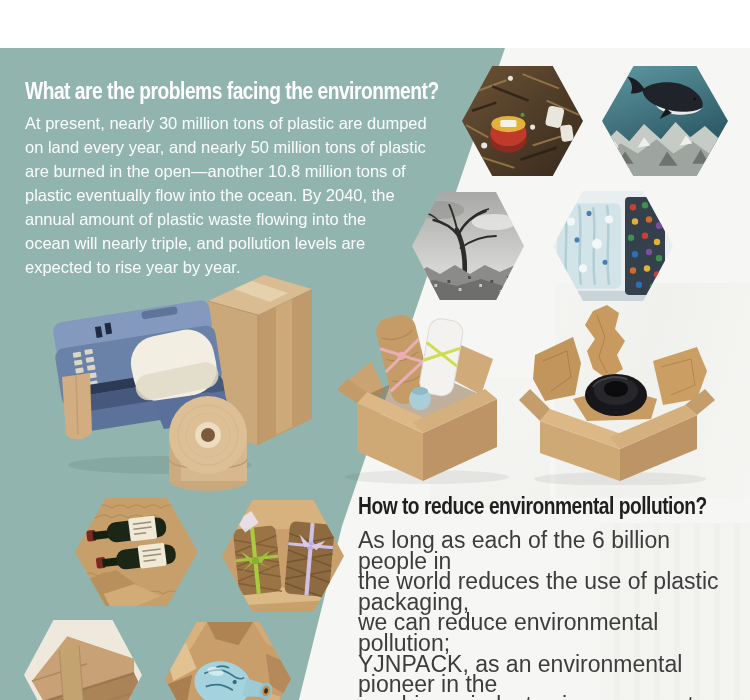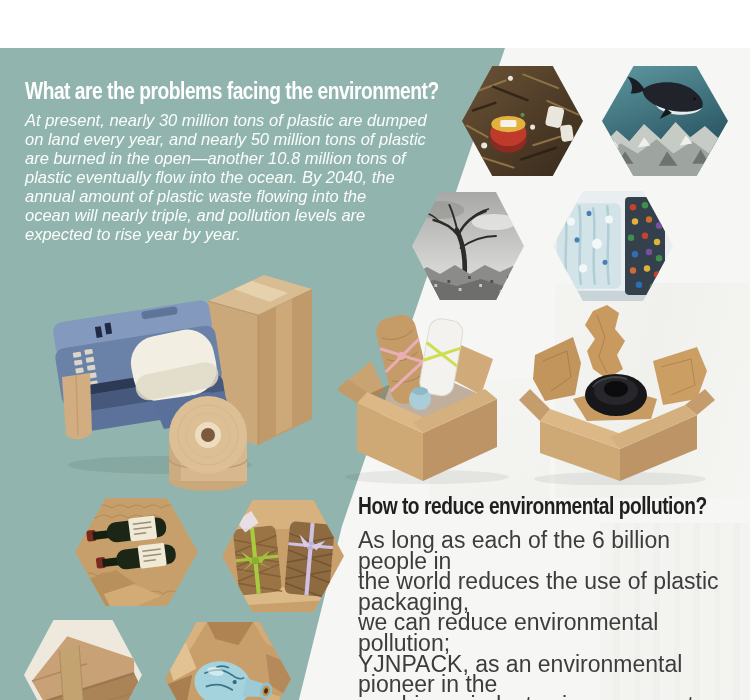--- a/index.html
+++ b/index.html
@@ -25,21 +25,21 @@
   }
   .h-condensed{
     font-weight:700;letter-spacing:-0.6px;white-space:nowrap;
     transform:scaleX(0.8);transform-origin:left center;
   }
   .problem-heading{
     position:absolute;left:25px;top:29px;font-size:24px;color:#ffffff;
   }
   .problem-body{
     position:absolute;left:25px;top:63px;width:445px;
-    font-size:16.5px;line-height:19px;color:#fbfdfc;white-space:pre-line;font-style:italic;
+    font-size:16.5px;line-height:24px;color:#fbfdfc;white-space:pre-line;
   }
   .solution-heading{
     position:absolute;left:358px;top:444px;font-size:24px;color:#1f1f1f;
   }
   .solution-body{
     position:absolute;left:358px;top:482px;width:372px;
     font-size:23px;line-height:20.6px;color:#3d3d3d;white-space:pre-line;
   }
   .hex{
     position:absolute;

